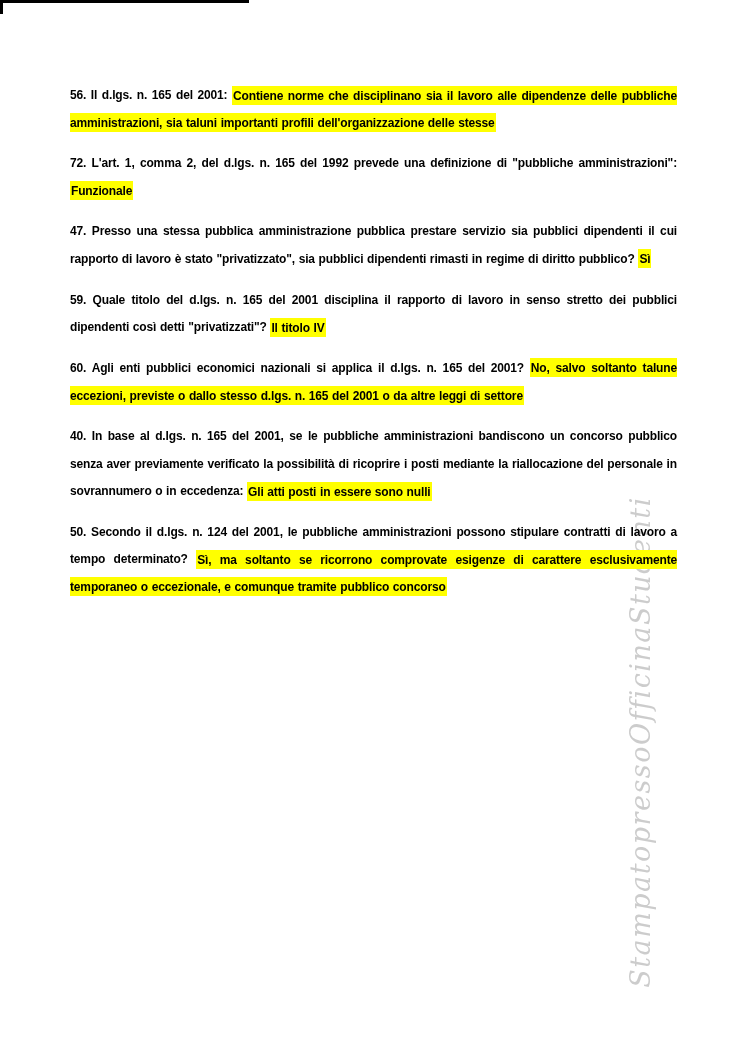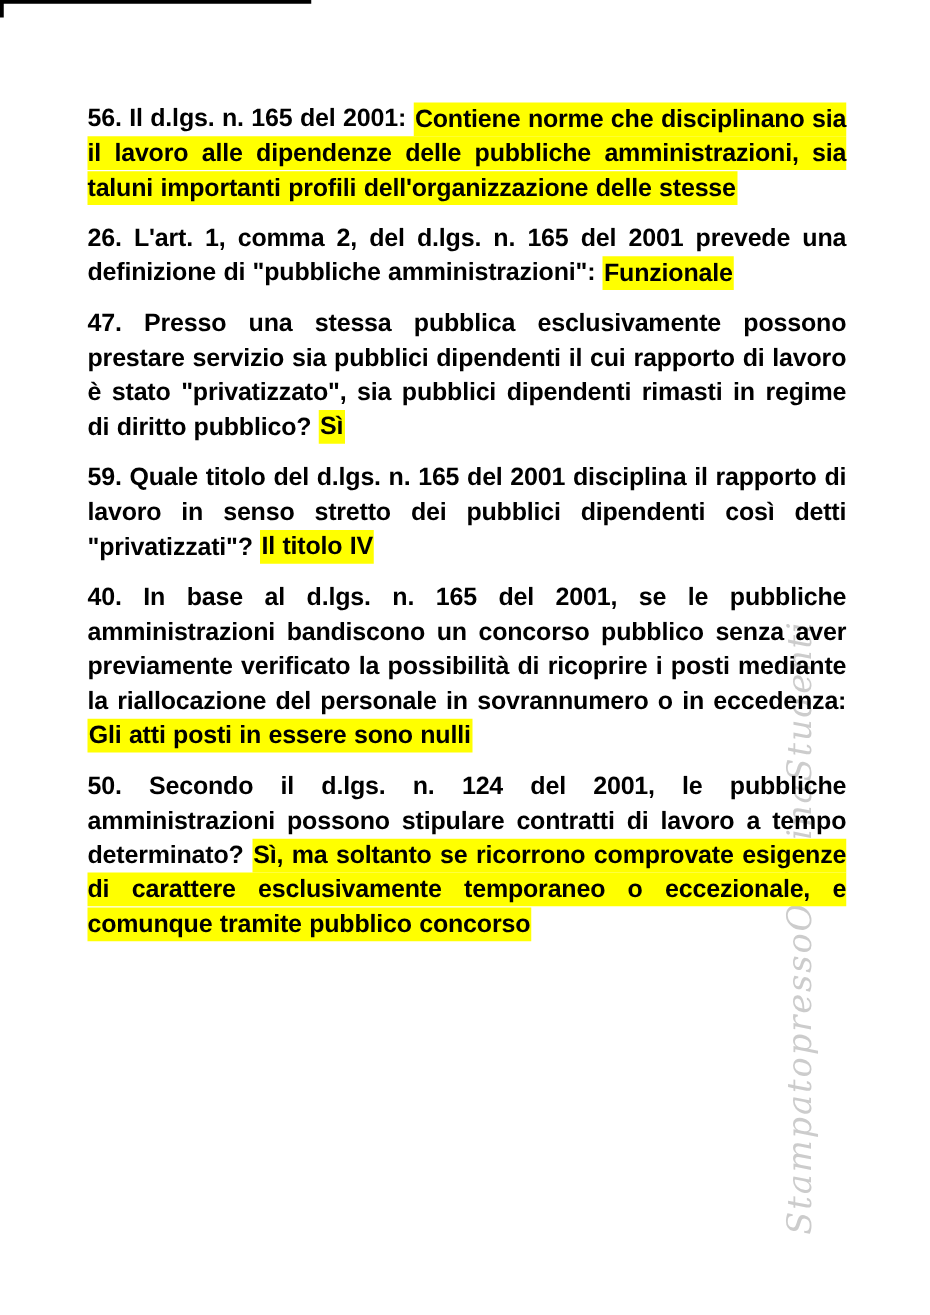--- a/index.html
+++ b/index.html
@@ -19,21 +19,21 @@
   .content {
     position: absolute;
     top: 82px;
     left: 70px;
     width: 607px;
   }
   p.qa {
     margin: 0 0 13px 0;
     text-align: justify;
     font-weight: 700;
-    font-size: 20px;
+    font-size: 12px;
     line-height: 27.6px;
     letter-spacing: -0.15px;
     color: var(--text-color, #000000);
     word-spacing: 0.5px;
   }
   .hl {
     background: var(--highlight-color, #ffff00);
     padding: 2.5px 1px;
   }
   .watermark {
@@ -75,26 +75,27 @@
 
   <div class="artifact-top"></div>
   <div class="artifact-left"></div>
 
   <div class="watermark">StampatopressoOfficinaStudenti</div>
 
   <div class="content">
 
     <p class="qa"><span>56.</span> <span>Il d.lgs. n. 165 del 2001:</span> <span class="hl">Contiene norme che disciplinano sia il lavoro alle dipendenze delle pubbliche amministrazioni, sia taluni importanti profili dell'organizzazione delle stesse</span></p>
 
-    <p class="qa"><span>26.</span> <span>L'art. 1, comma 2, del d.lgs. n. 165 del 2001 prevede una definizione di "pubbliche amministrazioni":</span> <span class="hl">Funzionale</span></p>
+    <p class="qa"><span>72.</span> <span>L'art. 1, comma 2, del d.lgs. n. 165 del 1992 prevede una definizione di "pubbliche amministrazioni":</span> <span class="hl">Funzionale</span></p>
 
-    <p class="qa"><span>47.</span> <span>Presso una stessa pubblica esclusivamente possono prestare servizio sia pubblici dipendenti il cui rapporto di lavoro è stato "privatizzato", sia pubblici dipendenti rimasti in regime di diritto pubblico?</span> <span class="hl">Sì</span></p>
+    <p class="qa"><span>47.</span> <span>Presso una stessa pubblica amministrazione pubblica prestare servizio sia pubblici dipendenti il cui rapporto di lavoro è stato "privatizzato", sia pubblici dipendenti rimasti in regime di diritto pubblico?</span> <span class="hl">Sì</span></p>
 
     <p class="qa"><span>59.</span> <span>Quale titolo del d.lgs. n. 165 del 2001 disciplina il rapporto di lavoro in senso stretto dei pubblici dipendenti così detti "privatizzati"?</span> <span class="hl">Il titolo IV</span></p>
 
+    <p class="qa"><span>60.</span> <span>Agli enti pubblici economici nazionali si applica il d.lgs. n. 165 del 2001?</span> <span class="hl">No, salvo soltanto talune eccezioni, previste o dallo stesso d.lgs. n. 165 del 2001 o da altre leggi di settore</span></p>
 
     <p class="qa"><span>40.</span> <span>In base al d.lgs. n. 165 del 2001, se le pubbliche amministrazioni bandiscono un concorso pubblico senza aver previamente verificato la possibilità di ricoprire i posti mediante la riallocazione del personale in sovrannumero o in eccedenza:</span> <span class="hl">Gli atti posti in essere sono nulli</span></p>
 
 
 
     <p class="qa"><span>50.</span> <span>Secondo il d.lgs. n. 124 del 2001, le pubbliche amministrazioni possono stipulare contratti di lavoro a tempo determinato?</span> <span class="hl">Sì, ma soltanto se ricorrono comprovate esigenze di carattere esclusivamente temporaneo o eccezionale, e comunque tramite pubblico concorso</span></p>
 
 
   </div>
 </div>

